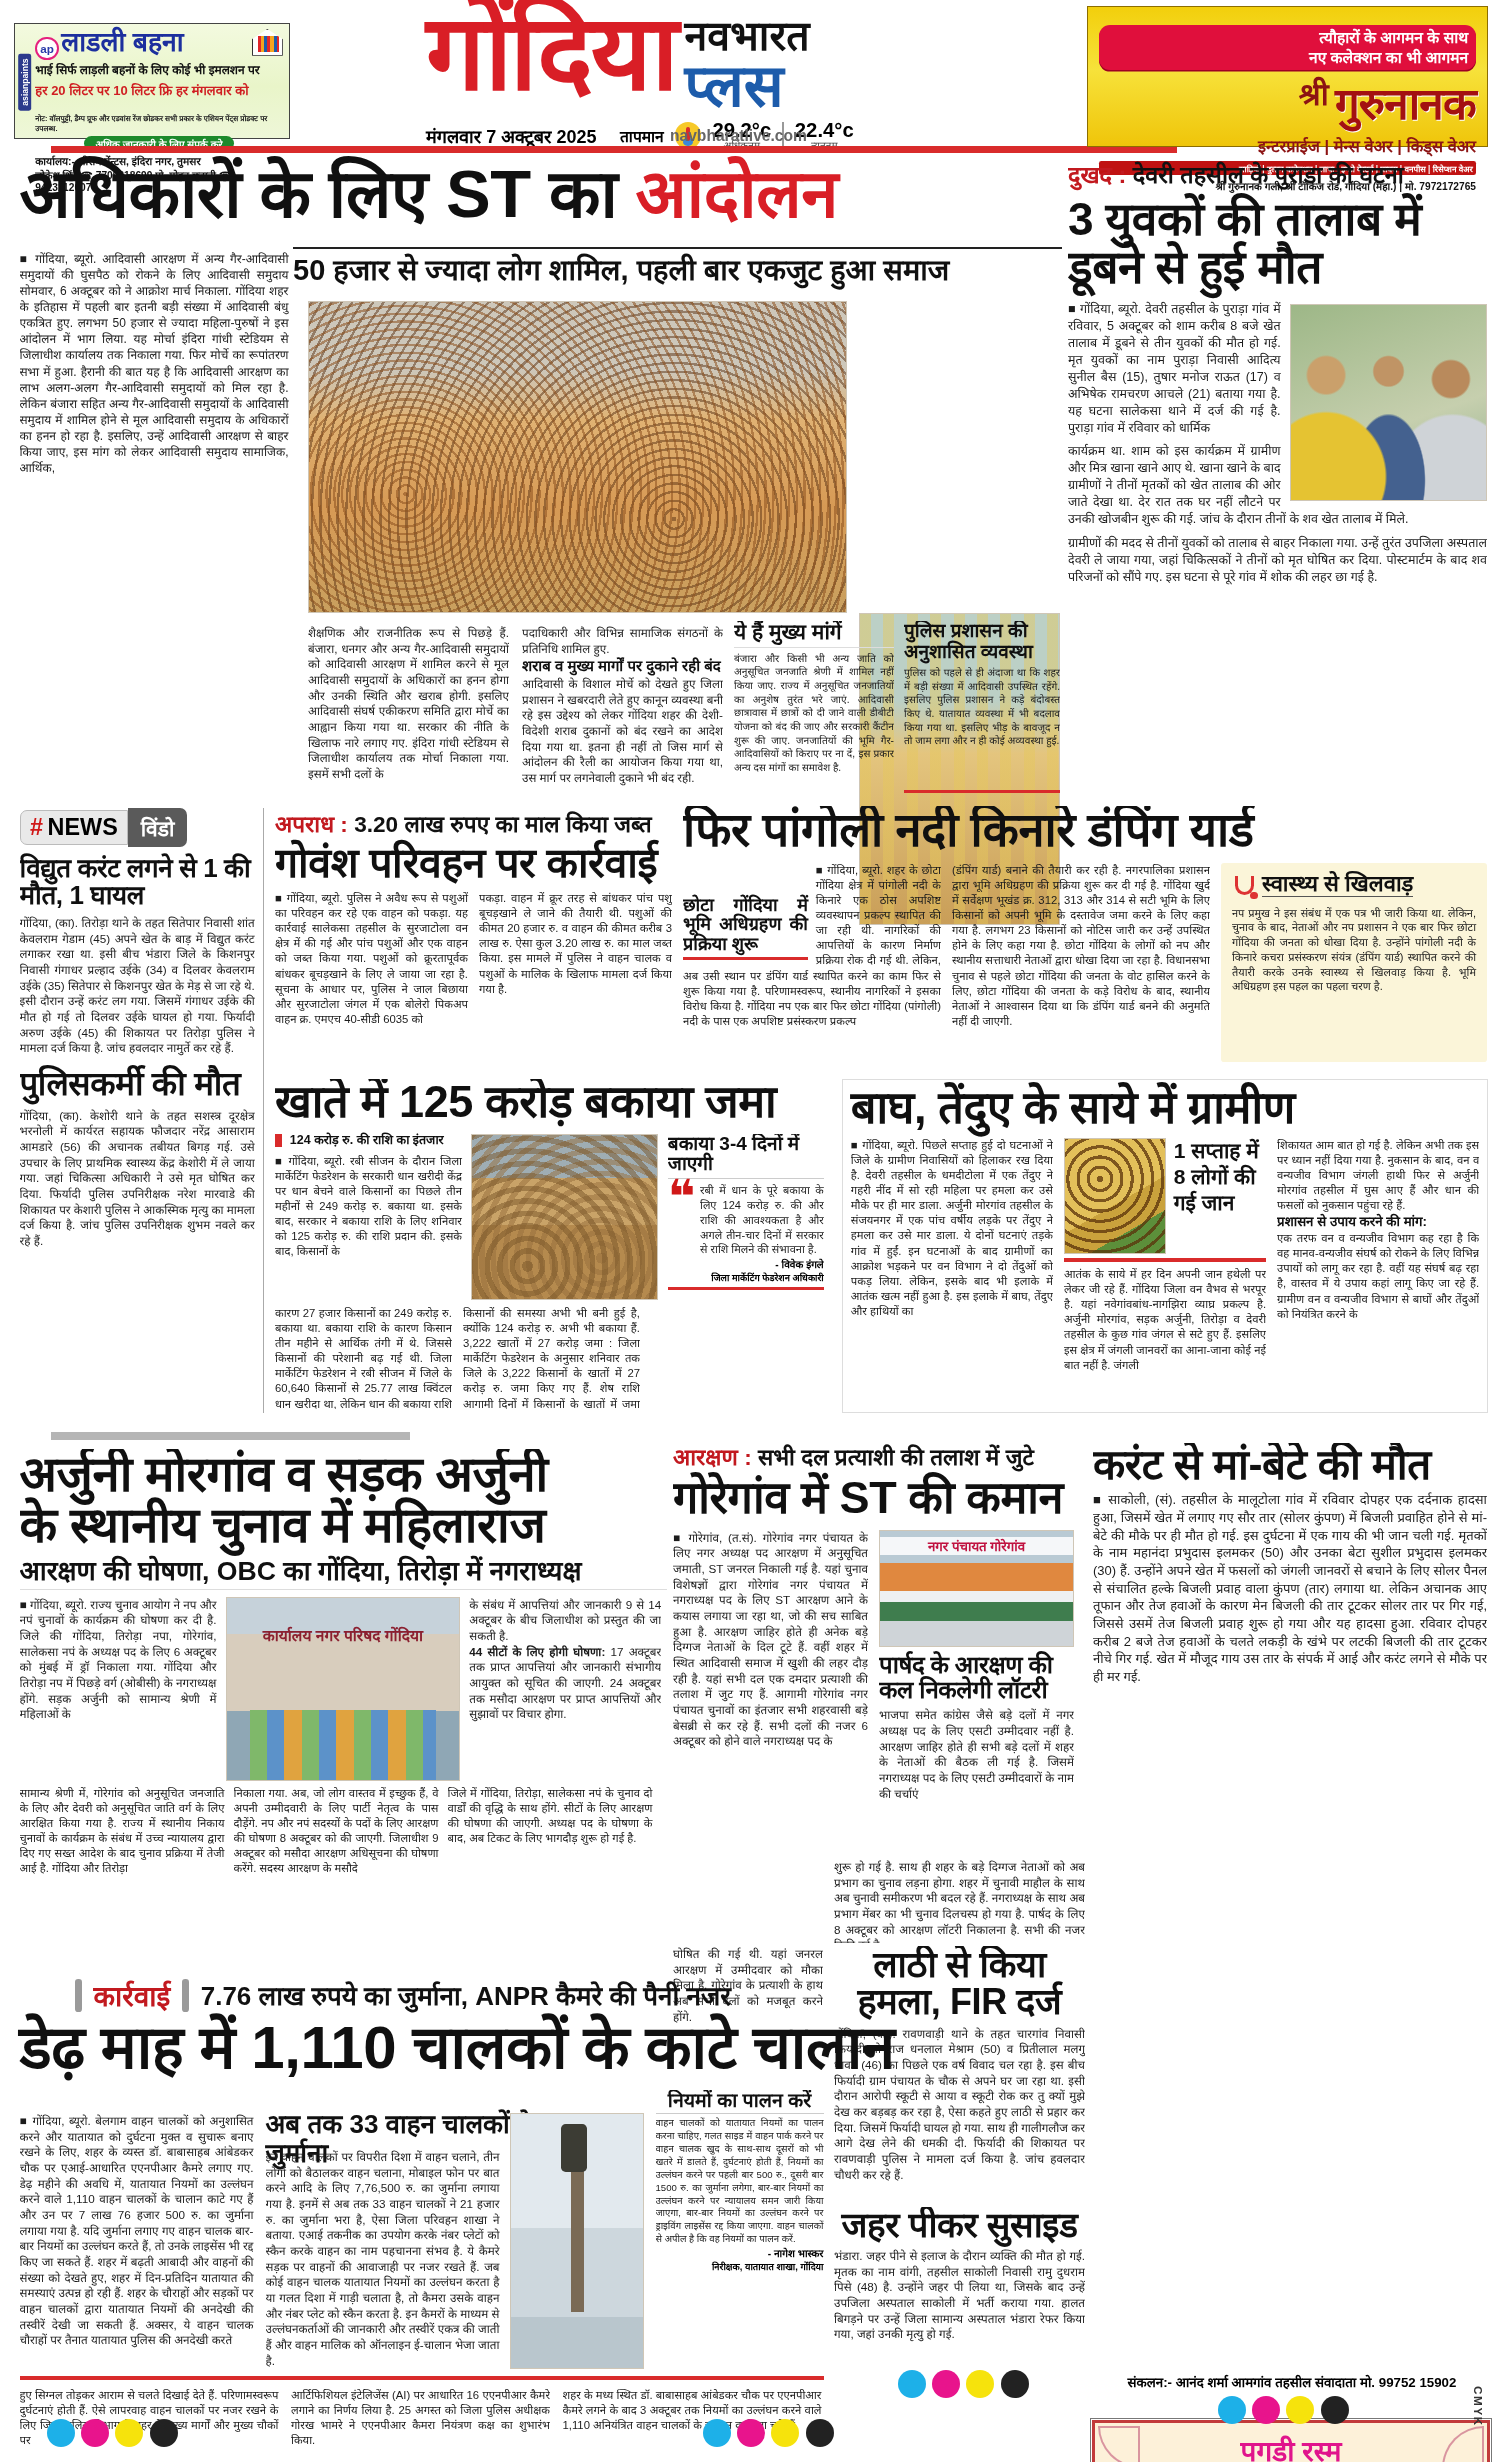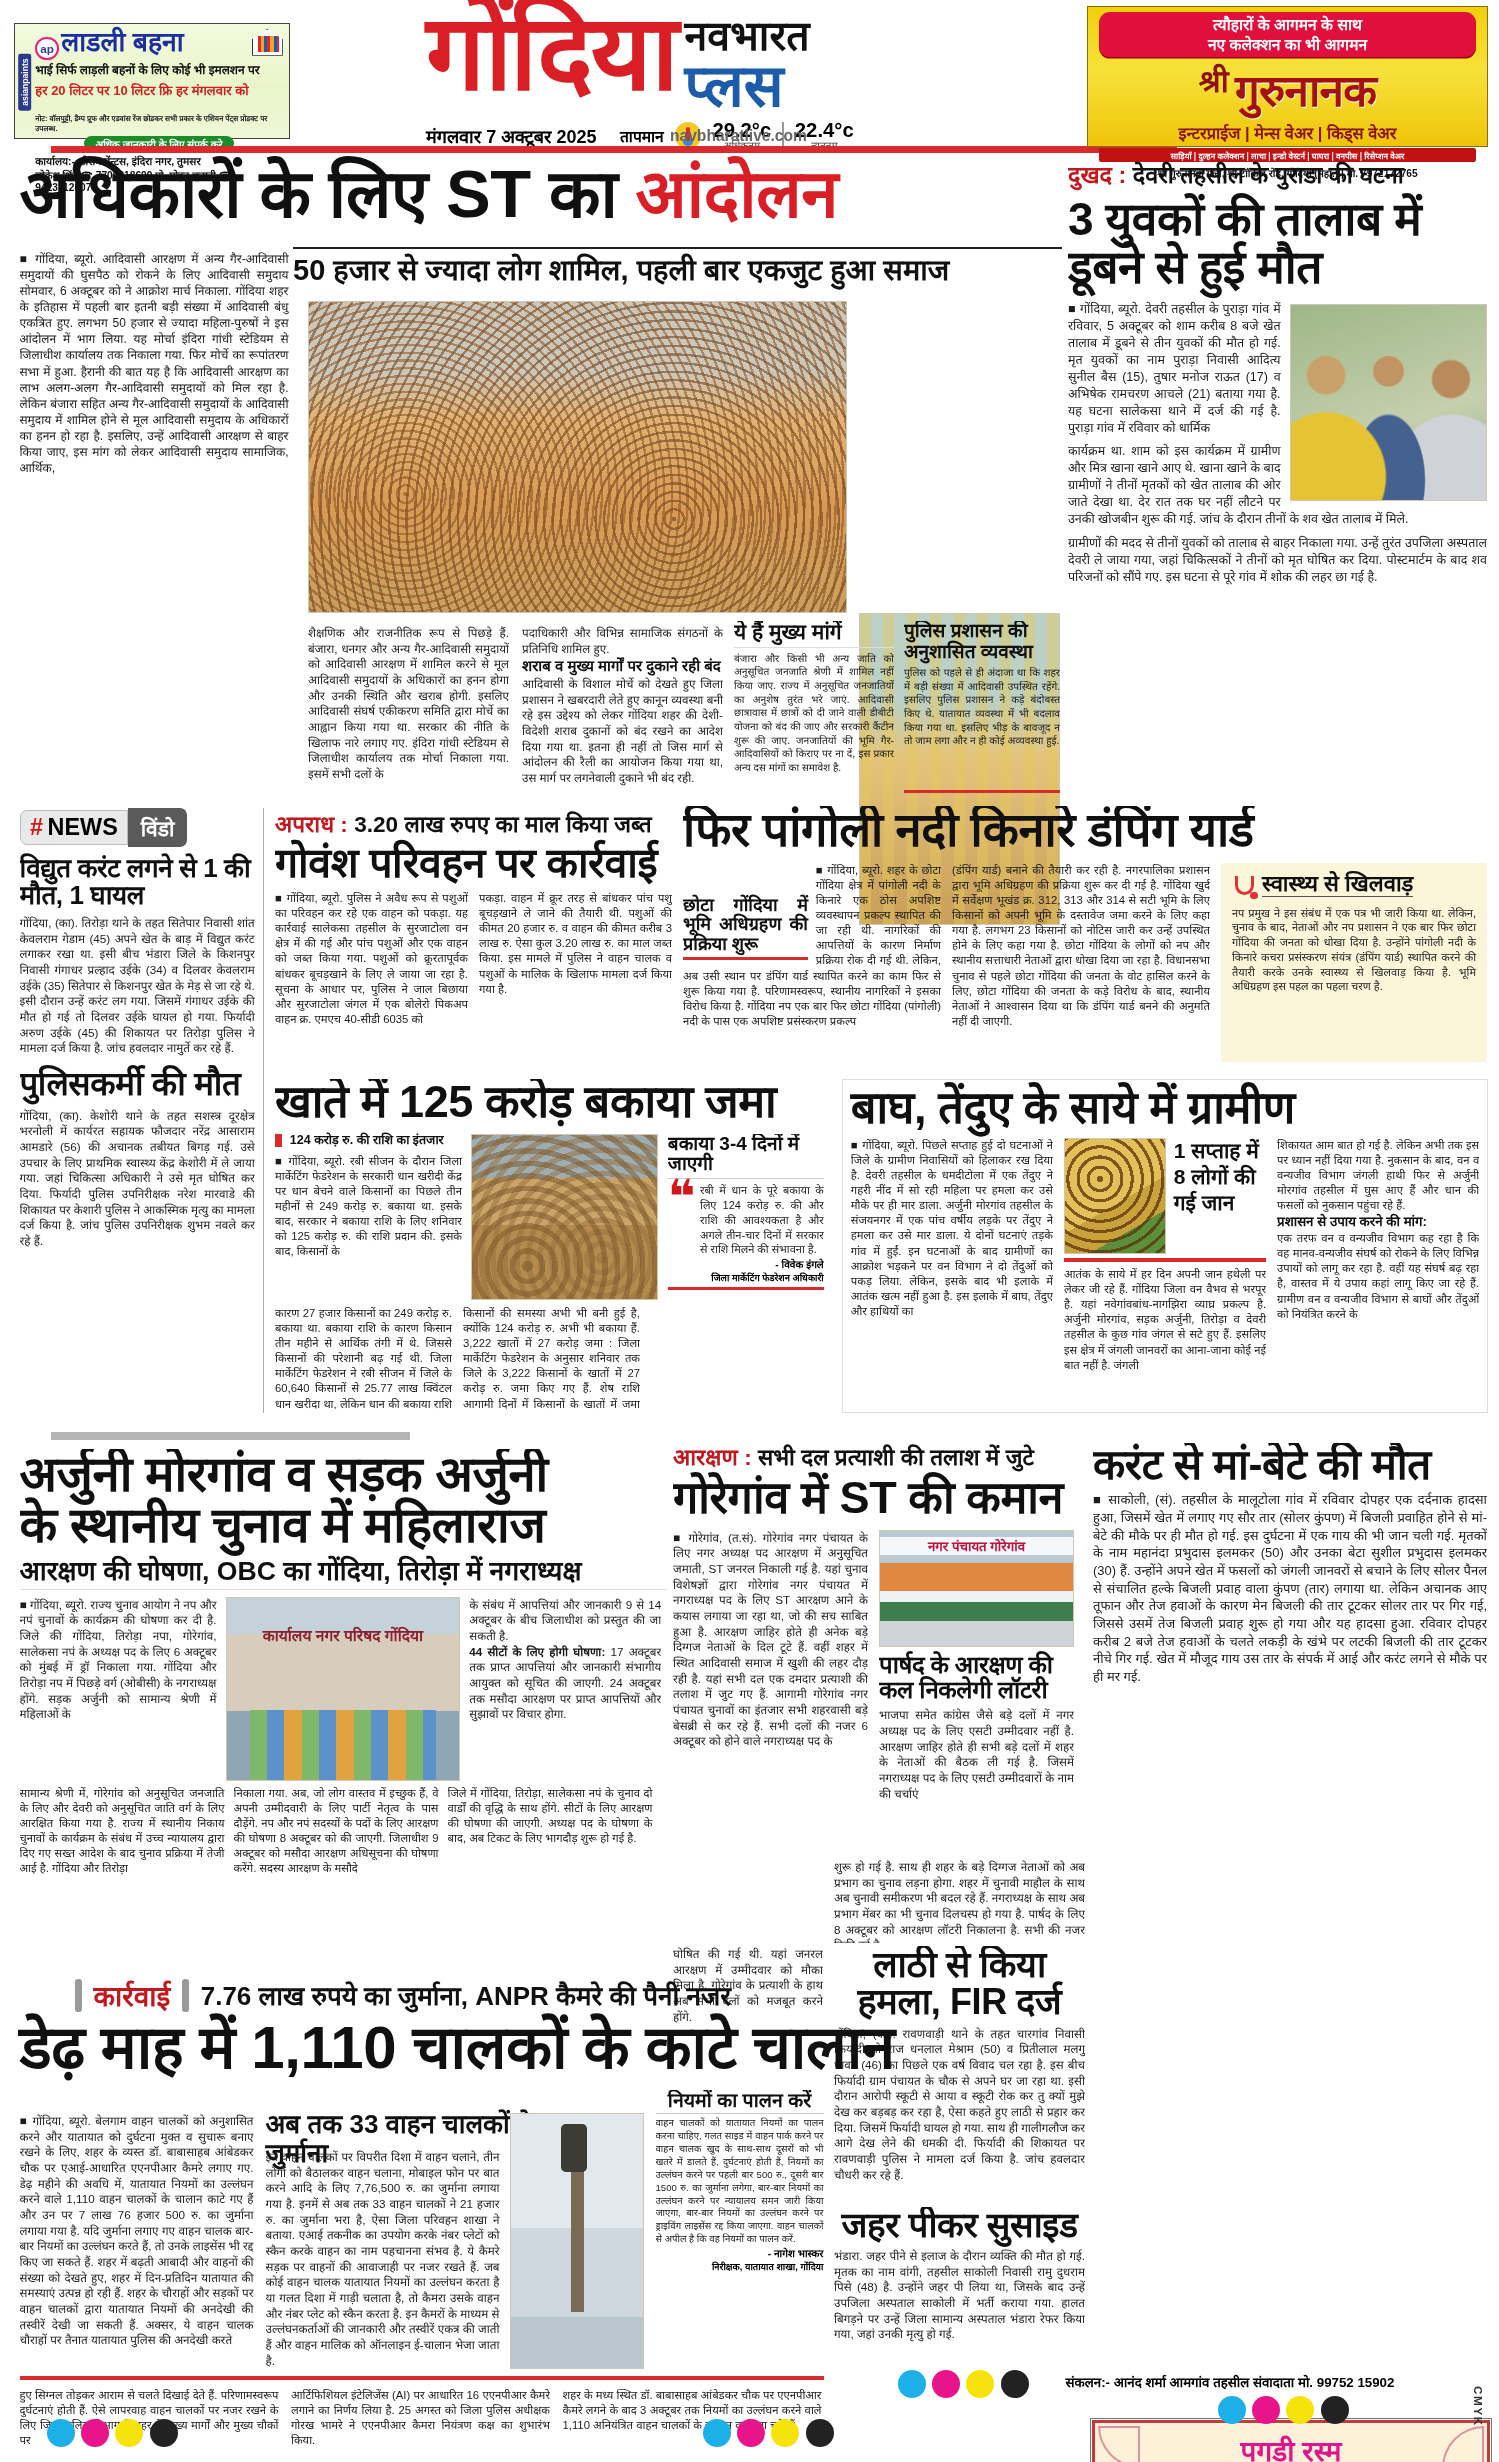--- a/index.html
+++ b/index.html
@@ -35,21 +35,21 @@
   .ladli .ap{display:inline-block;width:23.4px;height:23.4px;border-radius:50%;border:2.3px solid #e5217e;color:#2b3daa;font-weight:900;text-align:center;line-height:19px;font-size:11.7px;background:#fff;vertical-align:middle}
   .ladli .house{position:absolute;right:6.2px;top:4.7px;width:31px;height:26.6px;background:#fff;border:1.6px solid #333;clip-path:polygon(50% 0,100% 38%,100% 100%,0 100%,0 38%);}
   .ladli .house i{position:absolute;left:5.5px;top:6.2px;width:20.3px;height:15.6px;background:repeating-linear-gradient(90deg,#e0262a 0 3.1px,#f5a41f 3.1px 6.2px,#1d5cab 6.2px 9.4px)}
   .ladli .l1{font-weight:800;color:#111;font-size:12px;line-height:1.25;margin-top:3.1px}
   .ladli .off{color:#d01e22;font-weight:900;font-size:13px;margin-top:2.3px}
   .ladli .note{font-size:7.4px;font-weight:700;color:#222;margin-top:14px}
   .ladli .gp{display:inline-block;background:#1d8a2c;color:#fff;font-weight:800;font-size:10.2px;border-radius:11px;padding:0.8px 11px;margin-top:3.1px}
   .ladli .off2{font-weight:800;font-size:10.5px;margin-top:3.1px;color:#111}
   .ladli .ph2{font-weight:800;font-size:10.2px;color:#111}
   
-  .guru{background:linear-gradient(180deg,#f2cf0c,#f7e23a 45%,#efc50a);border:1.6px solid #8c6d00;padding:5px 11px;text-align:center}
+  .guru{background:linear-gradient(180deg,#f2cf0c,#f7e23a 45%,#efc50a);border:1.6px solid #8c6d00;padding:18px 11px;text-align:right}
   .guru .band{background:#e00f3c;color:#fff;font-weight:800;font-size:15.6px;border-radius:11px;padding:3.1px 7.8px;line-height:1.25;box-shadow:0 1.6px 0 #9d0022}
   .guru .shree{color:#8c1313;font-size:31px;font-weight:900;vertical-align:top;margin-right:6.2px}
   .guru .nm{color:#a31111;font-size:44px;font-weight:900;letter-spacing:-0.8px;text-shadow:0.8px 0.8px 0 #fff}
   .guru .sb{color:#8c1313;font-weight:900;font-size:16.4px;margin-top:1.6px}
   .guru .strip{background:#c01212;color:#fff;font-size:8.2px;font-weight:700;border-radius:2.3px;padding:1.6px 3.1px;margin-top:4.7px}
   .guru .addr{font-size:10.2px;font-weight:800;color:#111;margin-top:3.9px}
   
   .boxttl{font-weight:900;font-size:20.3px;line-height:1.08;color:#101010}
   .newswin .badge{display:flex;align-items:center;gap:0}
   .newswin .b1{background:#e9e9e9;border:0.8px solid #bbb;border-radius:7px 0 0 7px;padding:3.1px 9.4px;font-size:23.4px;font-weight:900}
@@ -328,21 +328,21 @@
     <div class="hl" style="font-size:42px">करंट से मां-बेटे की मौत</div>
     <div class="bt2" style="margin-top:4.7px;font-size:13px">■ साकोली, (सं). तहसील के मालूटोला गांव में रविवार दोपहर एक दर्दनाक हादसा हुआ, जिसमें खेत में लगाए गए सौर तार (सोलर कुंपण) में बिजली प्रवाहित होने से मां-बेटे की मौके पर ही मौत हो गई. इस दुर्घटना में एक गाय की भी जान चली गई. मृतकों के नाम महानंदा प्रभुदास इलमकर (50) और उनका बेटा सुशील प्रभुदास इलमकर (30) हैं. उन्होंने अपने खेत में फसलों को जंगली जानवरों से बचाने के लिए सोलर पैनल से संचालित हल्के बिजली प्रवाह वाला कुंपण (तार) लगाया था. लेकिन अचानक आए तूफान और तेज हवाओं के कारण मेन बिजली की तार टूटकर सोलर तार पर गिर गई, जिससे उसमें तेज बिजली प्रवाह शुरू हो गया और यह हादसा हुआ. रविवार दोपहर करीब 2 बजे तेज हवाओं के चलते लकड़ी के खंभे पर लटकी बिजली की तार टूटकर नीचे गिर गई. खेत में मौजूद गाय उस तार के संपर्क में आई और करंट लगने से मौके पर ही मर गई.</div>
   </div>
 
   <div class="abs mem" style="left:1092px;top:1796px;width:398px;height:570px">
     <span class="corner" style="left:3.1px;top:3.1px;transform:rotate(90deg)"></span>
     <span class="corner" style="right:3.1px;top:3.1px;transform:rotate(180deg)"></span>
     <div class="ttl">पगड़ी रस्म</div>
 
   </div>
-  <div class="abs" style="left:1031px;top:2373px;width:398px;text-align:center;font-weight:800;font-size:13.3px">संकलन:- आनंद शर्मा आमगांव तहसील संवादाता मो. 99752 15902</div>
+  <div class="abs" style="left:1093px;top:2373px;width:398px;text-align:center;font-weight:800;font-size:13.3px">संकलन:- आनंद शर्मा आमगांव तहसील संवादाता मो. 99752 15902</div>
   <div class="abs cmyk" style="left:1218px;top:2396px">
       <i class="c"></i>
       <i class="m"></i>
       <i class="y"></i>
       <i class="k"></i>
     </div>
   <div class="abs cmyk-label" style="left:1472px;top:2386px">CMYK</div>
 
   <div class="abs" style="left:19.5px;top:1976px;width:804px;height:484px">
     <div style="position:absolute;left:55px;top:0">

